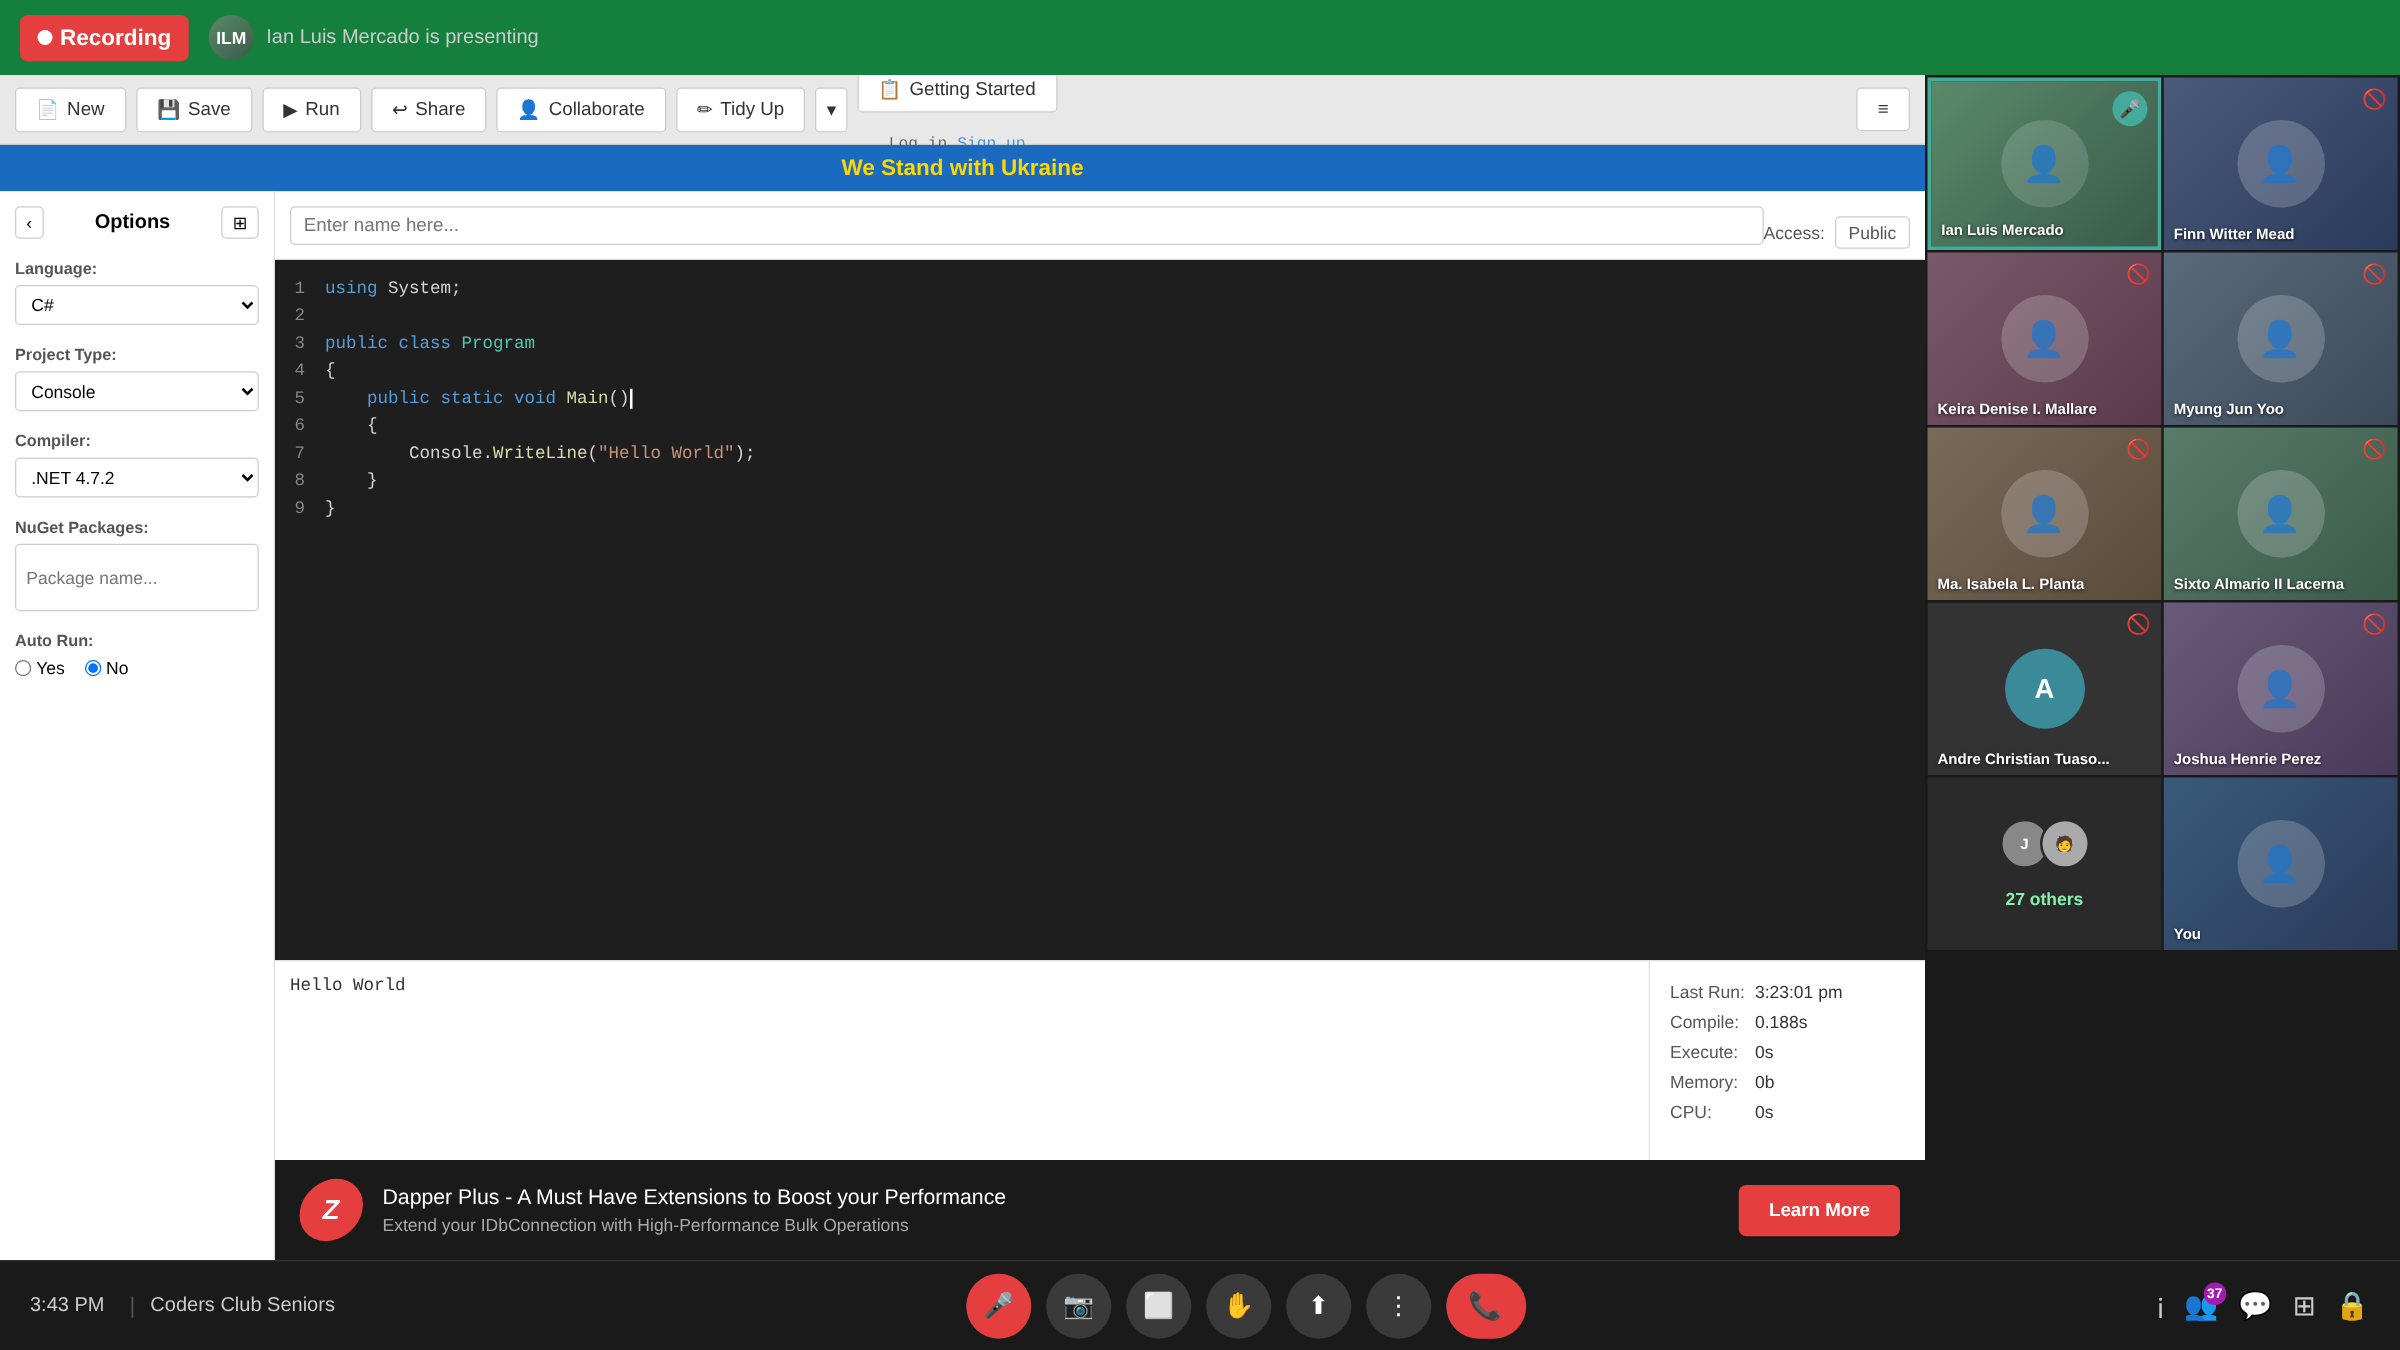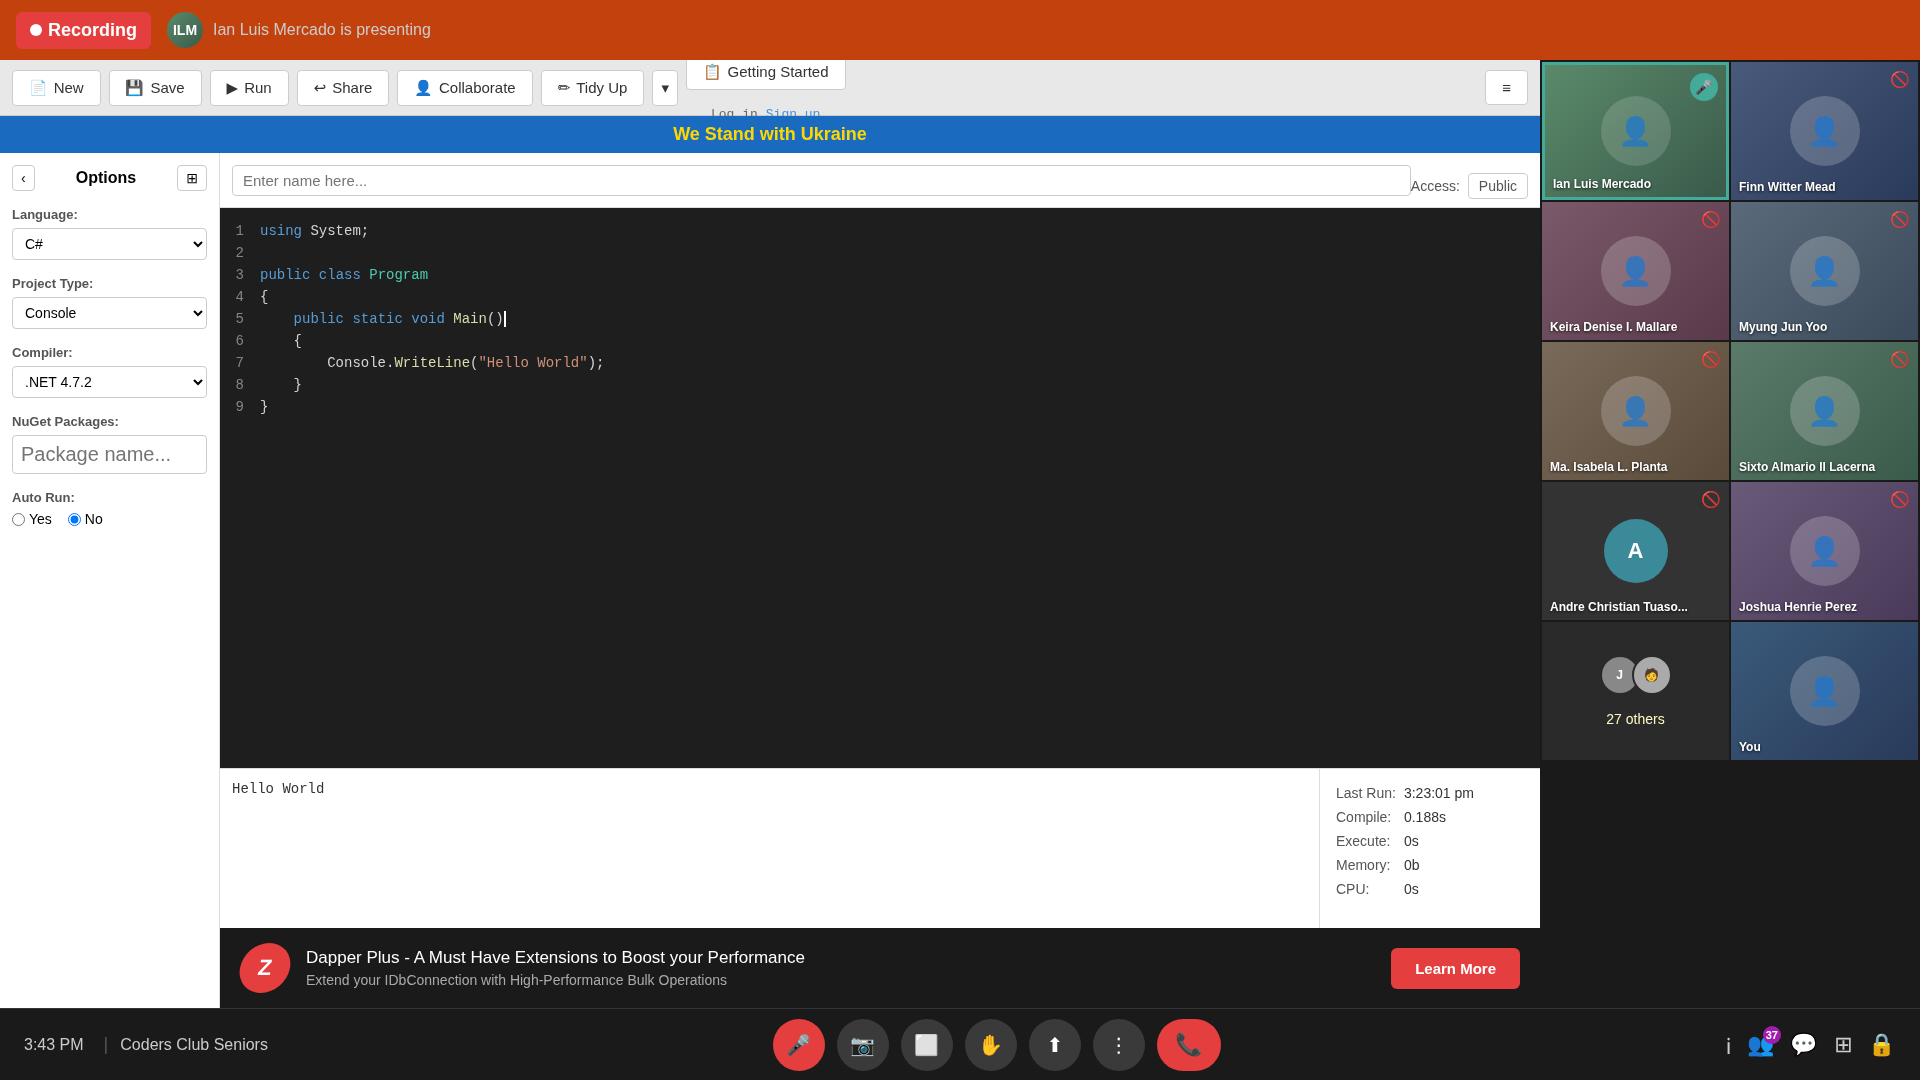--- a/index.html
+++ b/index.html
@@ -1,20 +1,20 @@
 <!DOCTYPE html>
 <html><head>
   <meta charset="utf-8">
   <style>
     * { margin: 0; padding: 0; box-sizing: border-box; }
     body { width: 1920px; height: 1080px; background: #1a1a2e; font-family: -apple-system, BlinkMacSystemFont, 'Segoe UI', sans-serif; overflow: hidden; display: flex; flex-direction: column; }
 
     
     .top-bar {
-      height: 60px; background: #c2410c; display: flex; align-items: center; padding: 0 16px; gap: 16px; flex-shrink: 0;
+      height: 60px; background: #15803d; display: flex; align-items: center; padding: 0 16px; gap: 16px; flex-shrink: 0;
     }
     .recording-btn {
       background: #e53e3e; color: white; border: none; border-radius: 6px; padding: 8px 14px; display: flex; align-items: center; gap: 6px; font-size: 18px; font-weight: 600; cursor: pointer;
     }
     .recording-dot { width: 12px; height: 12px; background: white; border-radius: 50%; }
     .presenter-info { display: flex; align-items: center; gap: 10px; color: #ccc; font-size: 16px; }
     .presenter-avatar { width: 36px; height: 36px; border-radius: 50%; background: #888; overflow: hidden; display: flex; align-items: center; justify-content: center; }
 
     
     .main-area { display: flex; flex: 1; overflow: hidden; }
@@ -48,21 +48,21 @@
       width: 220px; background: white; border-right: 1px solid #ddd; padding: 12px; flex-shrink: 0; overflow-y: auto;
     }
     .options-header { display: flex; align-items: center; justify-content: space-between; margin-bottom: 16px; }
     .options-back { background: none; border: 1px solid #ccc; border-radius: 4px; padding: 4px 8px; cursor: pointer; font-size: 14px; }
     .options-title { font-weight: 700; font-size: 16px; }
     .options-pin { background: none; border: 1px solid #ccc; border-radius: 4px; padding: 4px 8px; cursor: pointer; font-size: 14px; }
     .options-label { font-size: 13px; color: #555; margin-bottom: 6px; font-weight: 600; }
     .options-select { width: 100%; padding: 6px 8px; border: 1px solid #ccc; border-radius: 4px; font-size: 14px; background: white; margin-bottom: 16px; cursor: pointer; }
     .autorun-group { display: flex; gap: 16px; align-items: flex-end; margin-top: 4px; }
     .autorun-option { display: flex; align-items: center; gap: 4px; font-size: 14px; cursor: pointer; }
-    .package-input { width: 100%; padding: 7px 8px; border: 1px solid #ccc; border-radius: 4px; font-size: 20px; margin-bottom: 16px; color: #c2410c; }
+    .package-input { width: 100%; padding: 18px 8px; border: 1px solid #ccc; border-radius: 4px; font-size: 14px; margin-bottom: 16px; color: #c2410c; }
 
     
     .code-area { flex: 1; display: flex; flex-direction: column; overflow: hidden; }
     .code-header { display: flex; align-items: center; padding: 8px 12px; border-bottom: 1px solid #ddd; background: white; }
     .code-name-input { flex: 1; border: 1px solid #ccc; border-radius: 4px; padding: 6px 10px; font-size: 15px; color: #aaa; }
     .code-access { display: flex; align-items: center; gap: 8px; font-size: 14px; color: #555; margin-top: 12px; }
     .code-access-value { border: 1px solid #ccc; border-radius: 4px; padding: 4px 10px; font-size: 14px; background: white; }
 
     
     .editor-container { flex: 1; background: #1e1e1e; overflow: auto; position: relative; display: flex; }
@@ -94,21 +94,21 @@
     .video-panel { width: 380px; background: #1a1a1a; display: flex; flex-direction: column; flex-shrink: 0; overflow-y: auto; }
     .video-grid { display: grid; grid-template-columns: 1fr 1fr; gap: 2px; padding: 2px; }
     .video-tile { position: relative; height: 138px; background: #2a2a2a; overflow: hidden; }
     .video-placeholder { width: 100%; height: 100%; display: flex; align-items: center; justify-content: center; background: #333; }
     .video-avatar { width: 64px; height: 64px; border-radius: 50%; background: #4a9; display: flex; align-items: center; justify-content: center; color: white; font-size: 22px; font-weight: 700; }
     .video-label { position: absolute; bottom: 6px; left: 8px; color: white; font-size: 12px; font-weight: 600; text-shadow: 0 1px 3px rgba(0,0,0,0.8); }
     .video-mic-icon { position: absolute; top: 8px; right: 8px; color: white; font-size: 16px; opacity: 0.9; }
     .video-active-indicator { position: absolute; bottom: 8px; right: 8px; width: 24px; height: 24px; background: #4a9; border-radius: 50%; display: flex; align-items: center; justify-content: center; }
     .others-tile { background: #2a2a2a; display: flex; flex-direction: column; align-items: center; justify-content: center; gap: 8px; }
     .mini-avatar { width: 40px; height: 40px; border-radius: 50%; background: #555; border: 2px solid #2a2a2a; display: flex; align-items: center; justify-content: center; color: white; font-size: 12px; font-weight: 700; }
-    .others-count { color: #fef9c3; font-size: 14px; font-weight: 400; }
+    .others-count { color: #86efac; font-size: 14px; font-weight: 700; }
 
     
     .bottom-bar { height: 72px; background: #1a1a1a; display: flex; align-items: center; padding: 0 24px; gap: 0; flex-shrink: 0; border-top: 1px solid #333; }
     .time-label { color: #ccc; font-size: 16px; margin-right: 8px; }
     .separator-dot { color: #555; margin: 0 12px; font-size: 18px; }
     .meeting-name { color: #ccc; font-size: 16px; }
     .controls-group { display: flex; align-items: center; gap: 12px; flex: 1; justify-content: center; }
     .ctrl-btn { width: 52px; height: 52px; border-radius: 50%; border: none; display: flex; align-items: center; justify-content: center; font-size: 20px; cursor: pointer; }
     .ctrl-btn-dark { background: #3a3a3a; color: white; }
     .ctrl-btn-muted { background: #e53e3e; color: white; }

